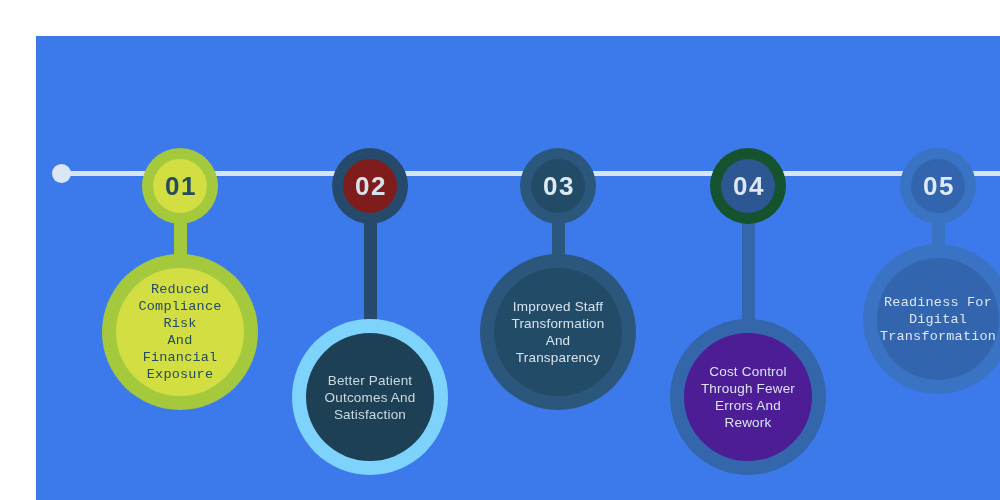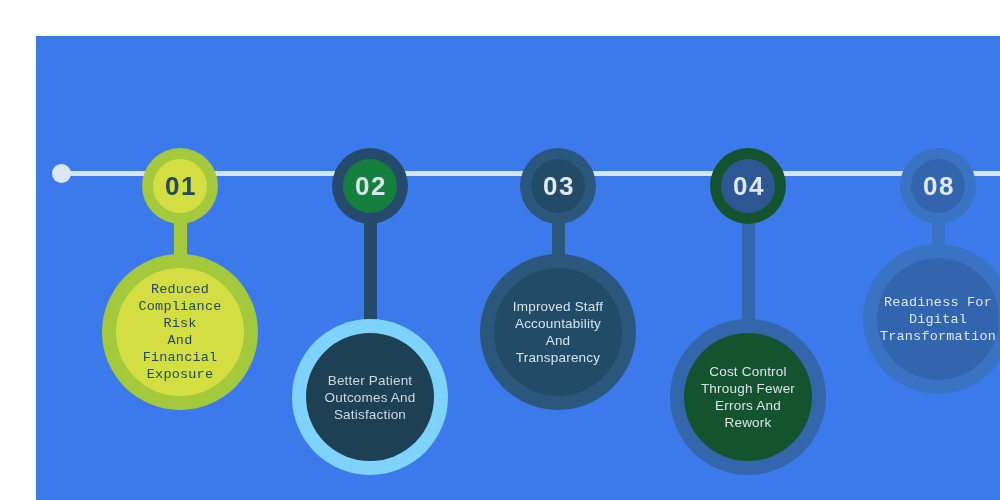--- a/index.html
+++ b/index.html
@@ -132,21 +132,21 @@
 Compliance Risk
 And Financial
 Exposure</span>
       </div>
     </div>
   </div>
 
   <div class="item item-2">
     <div class="stem" style="background: rgb(38, 74, 108);"></div>
     <div class="node" style="background: rgb(38, 74, 108);">
-      <div class="node-inner" style="background: #15803d;">
+      <div class="node-inner" style="background: #7f1d1d;">
         <span class="num" style="color: rgb(215, 227, 234);">02</span>
       </div>
     </div>
     <div class="bubble" style="background: #7dd3fc;">
       <div class="bubble-inner" style="background: rgb(29, 64, 84);">
         <span class="label" style="color: rgb(203, 217, 226);">Better Patient
 Outcomes And
 Satisfaction</span>
       </div>
     </div>
@@ -155,49 +155,49 @@
   <div class="item item-3">
     <div class="stem" style="background: rgb(43, 87, 124);"></div>
     <div class="node" style="background: rgb(43, 87, 124);">
       <div class="node-inner" style="background: rgb(34, 75, 104); text-align: right;">
         <span class="num" style="color: rgb(222, 234, 241);">03</span>
       </div>
     </div>
     <div class="bubble" style="background: rgb(43, 87, 124);">
       <div class="bubble-inner" style="background: rgb(34, 75, 104);">
         <span class="label" style="color: rgb(214, 227, 235);">Improved Staff
-Accountability
+Transformation
 And
 Transparency</span>
       </div>
     </div>
   </div>
 
   <div class="item item-4">
     <div class="stem" style="background: rgb(51, 102, 170);"></div>
     <div class="node" style="background: #14532d;">
       <div class="node-inner" style="background: rgb(44, 87, 147);">
         <span class="num" style="color: rgb(221, 230, 242);">04</span>
       </div>
     </div>
     <div class="bubble" style="background: rgb(51, 102, 170);">
-      <div class="bubble-inner" style="background: #14532d;">
+      <div class="bubble-inner" style="background: #4c1d95;">
         <span class="label" style="color: rgb(218, 227, 240);">Cost Control
 Through Fewer
 Errors And
 Rework</span>
       </div>
     </div>
   </div>
 
   <div class="item item-5">
     <div class="stem" style="background: rgb(59, 115, 196);"></div>
     <div class="node" style="background: rgb(59, 115, 196);">
       <div class="node-inner" style="background: rgb(51, 101, 174);">
-        <span class="num" style="color: rgb(223, 233, 247);">08</span>
+        <span class="num" style="color: rgb(223, 233, 247);">05</span>
       </div>
     </div>
     <div class="bubble" style="background: rgb(59, 115, 196);">
       <div class="bubble-inner" style="background: rgb(51, 101, 174);">
         <span class="label" style="color: rgb(218, 230, 244);">Readiness For
 Digital
 Transformation</span>
       </div>
     </div>
   </div>

